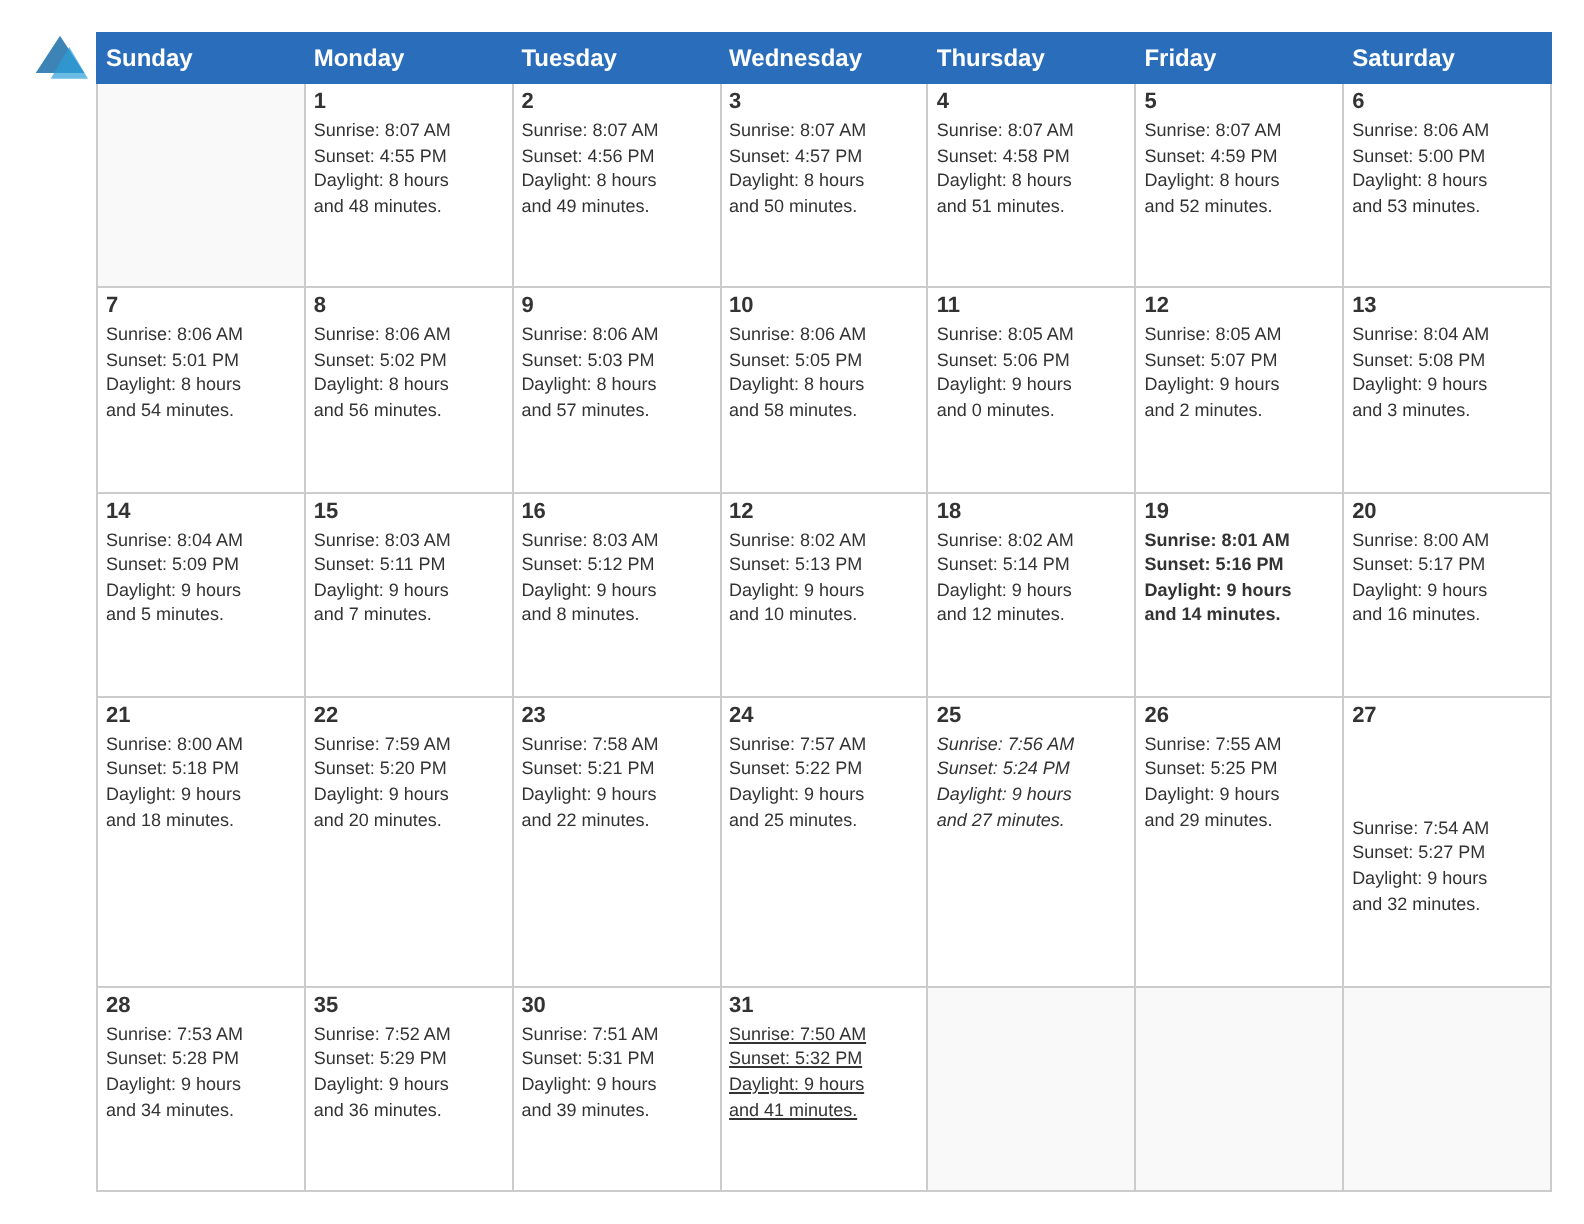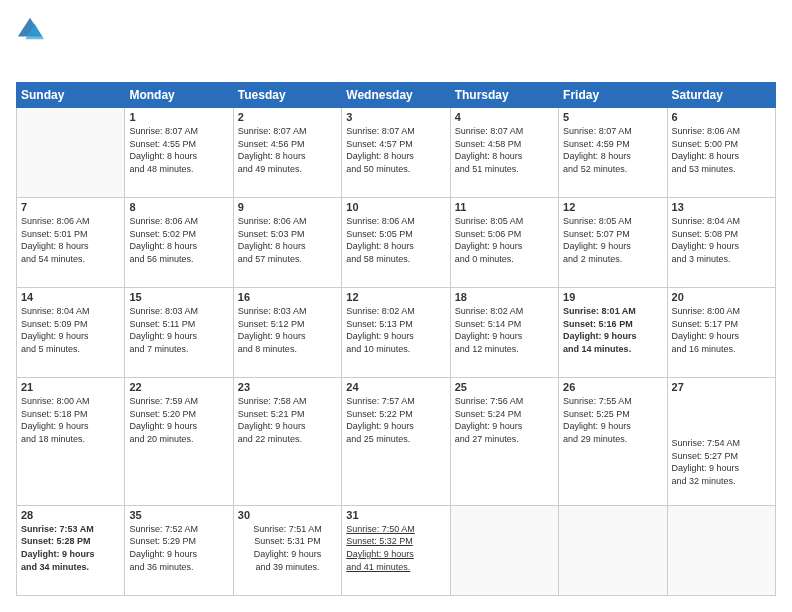--- a/index.html
+++ b/index.html
@@ -8,22 +8,21 @@
       height: 612px;
       font-family: Arial, sans-serif;
       background: #fff;
       overflow: hidden;
     }
     .page {
       width: 792px;
       height: 612px;
       padding: 16px;
       display: flex;
-      flex-direction: column;
-      gap: 28px;
+      flex-direction: row;
     }
     .header {
       display: flex;
       justify-content: space-between;
       align-items: flex-start;
       margin-bottom: 10px;
     }
     .logo {
       display: flex;
       align-items: center;
@@ -305,21 +304,21 @@
           </td>
           <td>
             <span class="day-num">24</span>
             <div class="day-info" style="white-space: pre-line;">Sunrise: 7:57 AM
 Sunset: 5:22 PM
 Daylight: 9 hours
 and 25 minutes.</div>
           </td>
           <td>
             <span class="day-num">25</span>
-            <div class="day-info" style="white-space: pre-line;">Sunrise: 7:56 AM
+            <div class="day-info" style="white-space: pre-line; font-style: italic;">Sunrise: 7:56 AM
 Sunset: 5:24 PM
 Daylight: 9 hours
 and 27 minutes.</div>
           </td>
           <td>
             <span class="day-num">26</span>
             <div class="day-info" style="white-space: pre-line;">Sunrise: 7:55 AM
 Sunset: 5:25 PM
 Daylight: 9 hours
 and 29 minutes.</div>
@@ -328,35 +327,35 @@
             <span class="day-num">27</span>
             <div class="day-info" style="white-space: pre-line; margin-top: 44px;">Sunrise: 7:54 AM
 Sunset: 5:27 PM
 Daylight: 9 hours
 and 32 minutes.</div>
           </td>
         </tr>
         <tr>
           <td>
             <span class="day-num">28</span>
-            <div class="day-info" style="white-space: pre-line; font-weight: bold;">Sunrise: 7:53 AM
+            <div class="day-info" style="white-space: pre-line;">Sunrise: 7:53 AM
 Sunset: 5:28 PM
 Daylight: 9 hours
 and 34 minutes.</div>
           </td>
           <td>
             <span class="day-num">35</span>
             <div class="day-info" style="white-space: pre-line;">Sunrise: 7:52 AM
 Sunset: 5:29 PM
 Daylight: 9 hours
 and 36 minutes.</div>
           </td>
           <td>
             <span class="day-num">30</span>
-            <div class="day-info" style="white-space: pre-line; text-align: center;">Sunrise: 7:51 AM
+            <div class="day-info" style="white-space: pre-line;">Sunrise: 7:51 AM
 Sunset: 5:31 PM
 Daylight: 9 hours
 and 39 minutes.</div>
           </td>
           <td>
             <span class="day-num">31</span>
             <div class="day-info" style="white-space: pre-line; text-decoration: underline;">Sunrise: 7:50 AM
 Sunset: 5:32 PM
 Daylight: 9 hours
 and 41 minutes.</div>

